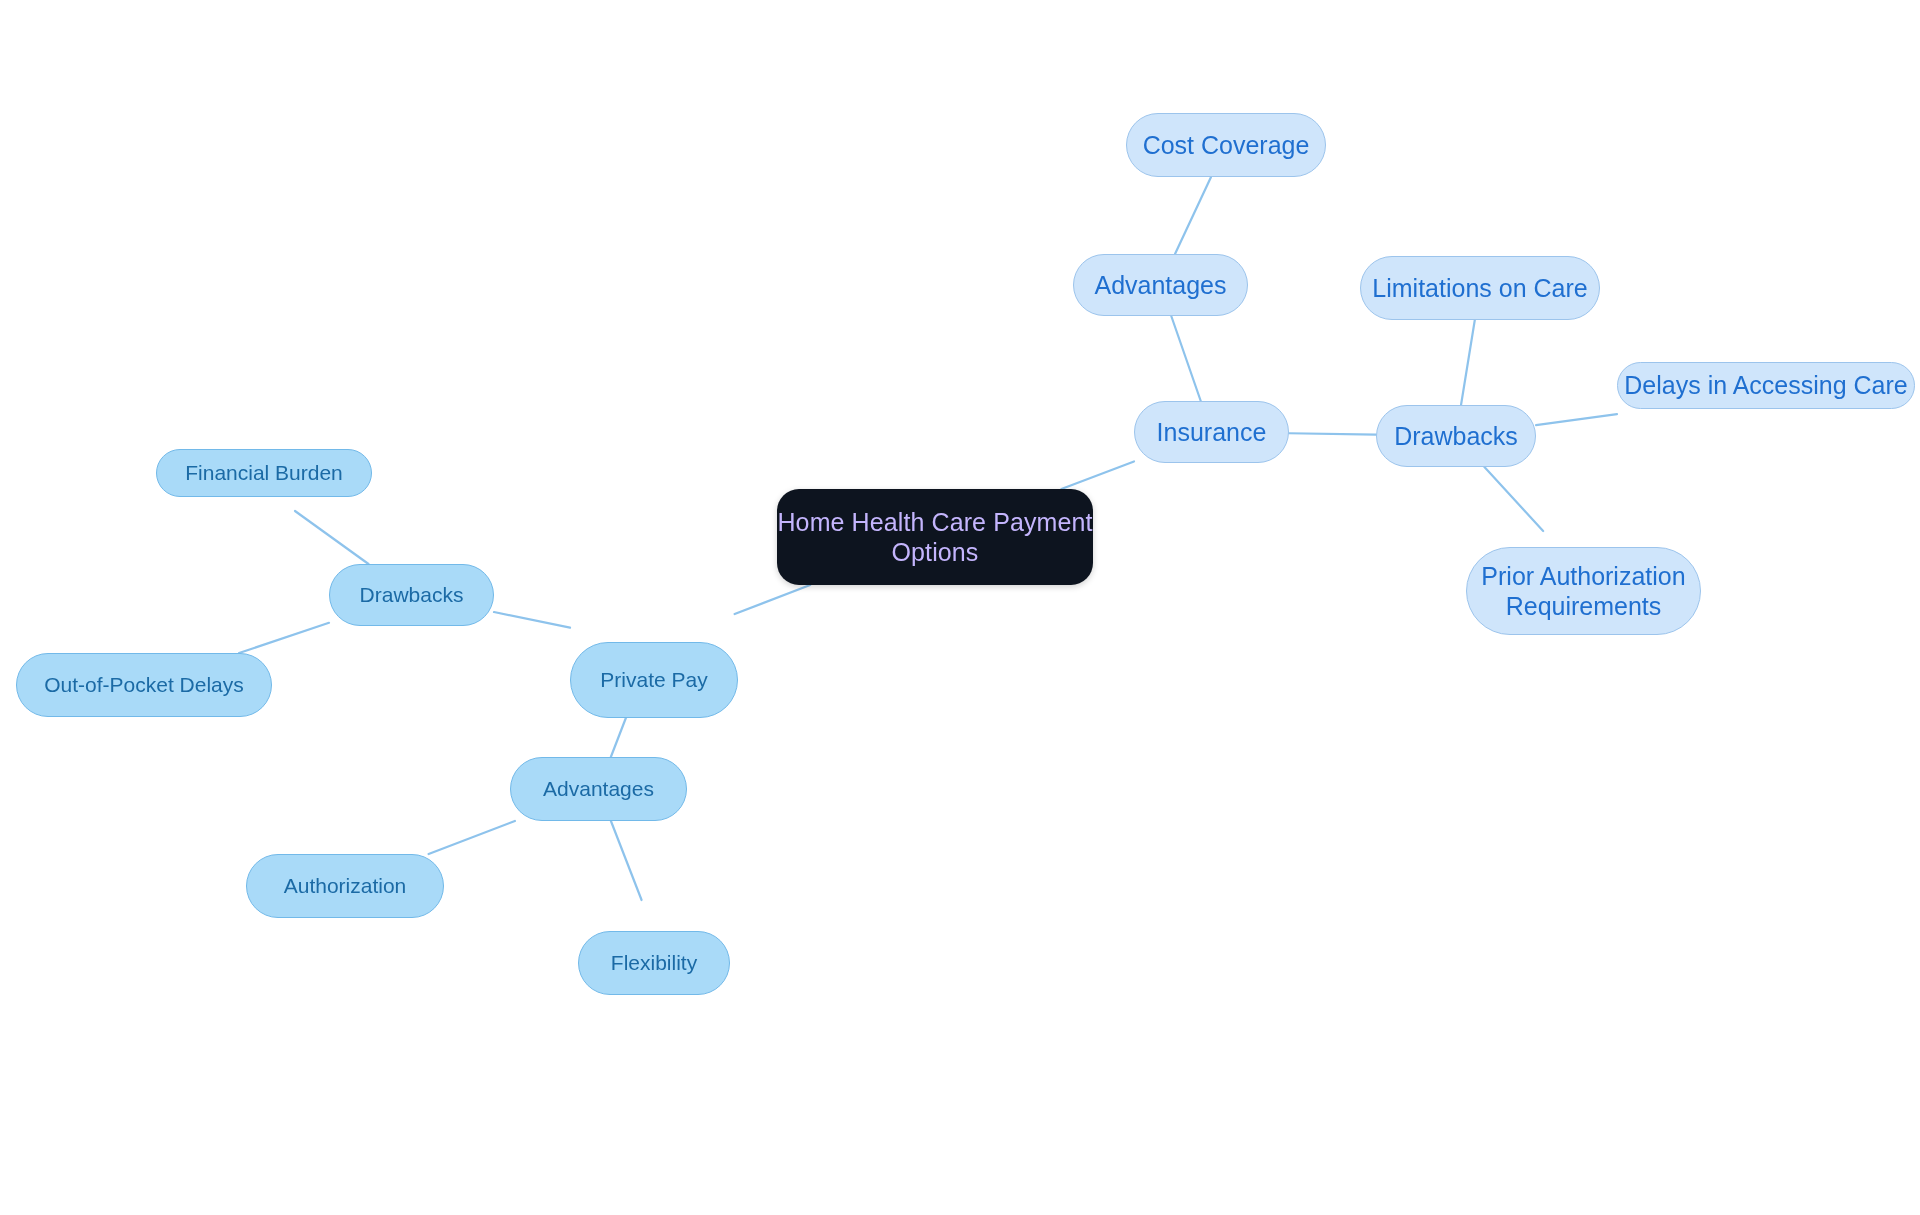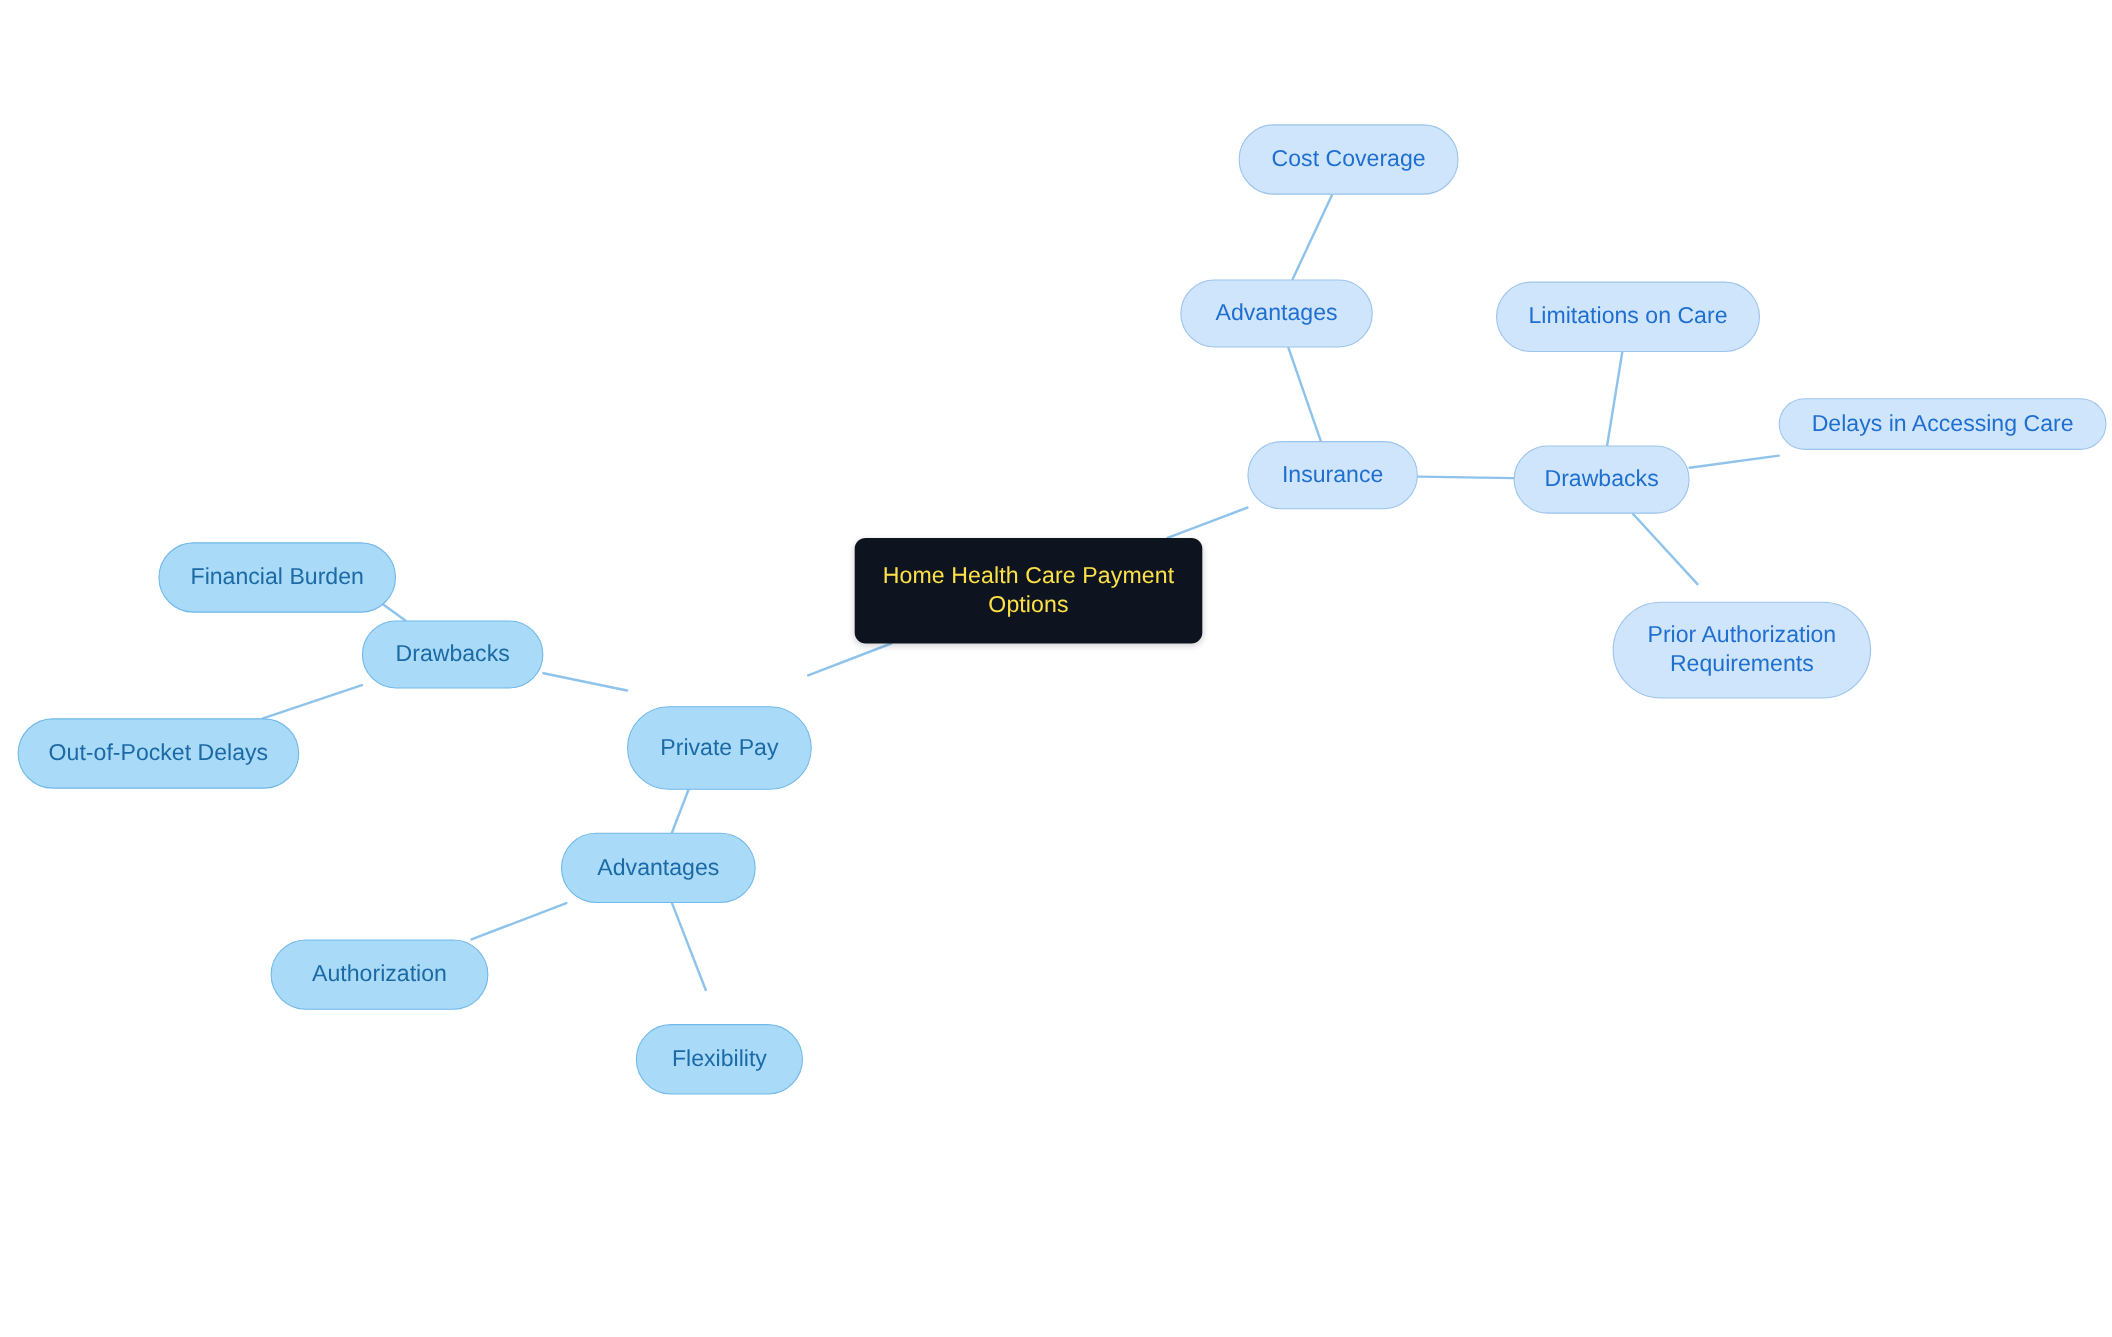--- a/index.html
+++ b/index.html
@@ -33,33 +33,33 @@
     display: flex;
     align-items: center;
     justify-content: center;
     text-align: center;
     border-radius: 999px;
     line-height: 1.22;
     white-space: pre-line;
     user-select: none;
   }
   .node-root {
-    border-radius: 10px;
+    border-radius: 22px;
     background: #0d141f;
-    color: #fde047;
-    font-size: 21px;
+    color: #c4b5fd;
+    font-size: 25px;
     letter-spacing: 0.1px;
     border: none;
     box-shadow: 0 2px 6px rgba(0,0,0,0.18);
   }
   .node-ins {
     background: #cfe5fb;
     border: 1.6px solid #9cc4ec;
     color: #1f6fd0;
-    font-size: 21px;
+    font-size: 25px;
   }
   .node-pp {
     background: #a9daf8;
     border: 1.6px solid #72b9e9;
     color: #1b6aa5;
     font-size: 21px;
   }
   #logo {
     position: absolute;
     left: 1418px;
@@ -94,21 +94,21 @@
       <div class="node node-root" style="left: 777px; top: 489px; width: 316px; height: 96px;">Home Health Care Payment Options</div>
       <div class="node node-ins" style="left: 1134px; top: 401px; width: 155px; height: 62px;">Insurance</div>
       <div class="node node-ins" style="left: 1073px; top: 254px; width: 175px; height: 62px;">Advantages</div>
       <div class="node node-ins" style="left: 1126px; top: 113px; width: 200px; height: 64px;">Cost Coverage</div>
       <div class="node node-ins" style="left: 1376px; top: 405px; width: 160px; height: 62px;">Drawbacks</div>
       <div class="node node-ins" style="left: 1360px; top: 256px; width: 240px; height: 64px;">Limitations on Care</div>
       <div class="node node-ins" style="left: 1617px; top: 362px; width: 298px; height: 47px;">Delays in Accessing Care</div>
       <div class="node node-ins" style="left: 1466px; top: 547px; width: 235px; height: 88px;">Prior Authorization Requirements</div>
       <div class="node node-pp" style="left: 570px; top: 642px; width: 168px; height: 76px;">Private Pay</div>
       <div class="node node-pp" style="left: 329px; top: 564px; width: 165px; height: 62px;">Drawbacks</div>
-      <div class="node node-pp" style="left: 144px; top: 449px; width: 216px; height: 64px; margin-top: 44px;">Financial Burden</div>
+      <div class="node node-pp" style="left: 156px; top: 449px; width: 216px; height: 48px;">Financial Burden</div>
       <div class="node node-pp" style="left: 16px; top: 653px; width: 256px; height: 64px;">Out-of-Pocket Delays</div>
       <div class="node node-pp" style="left: 510px; top: 757px; width: 177px; height: 64px;">Advantages</div>
       <div class="node node-pp" style="left: 246px; top: 854px; width: 198px; height: 64px;">Authorization</div>
       <div class="node node-pp" style="left: 578px; top: 900px; width: 152px; height: 64px; margin-top: 31px;">Flexibility</div>
     </div>
 
 
 </div>
 
 </body></html>

